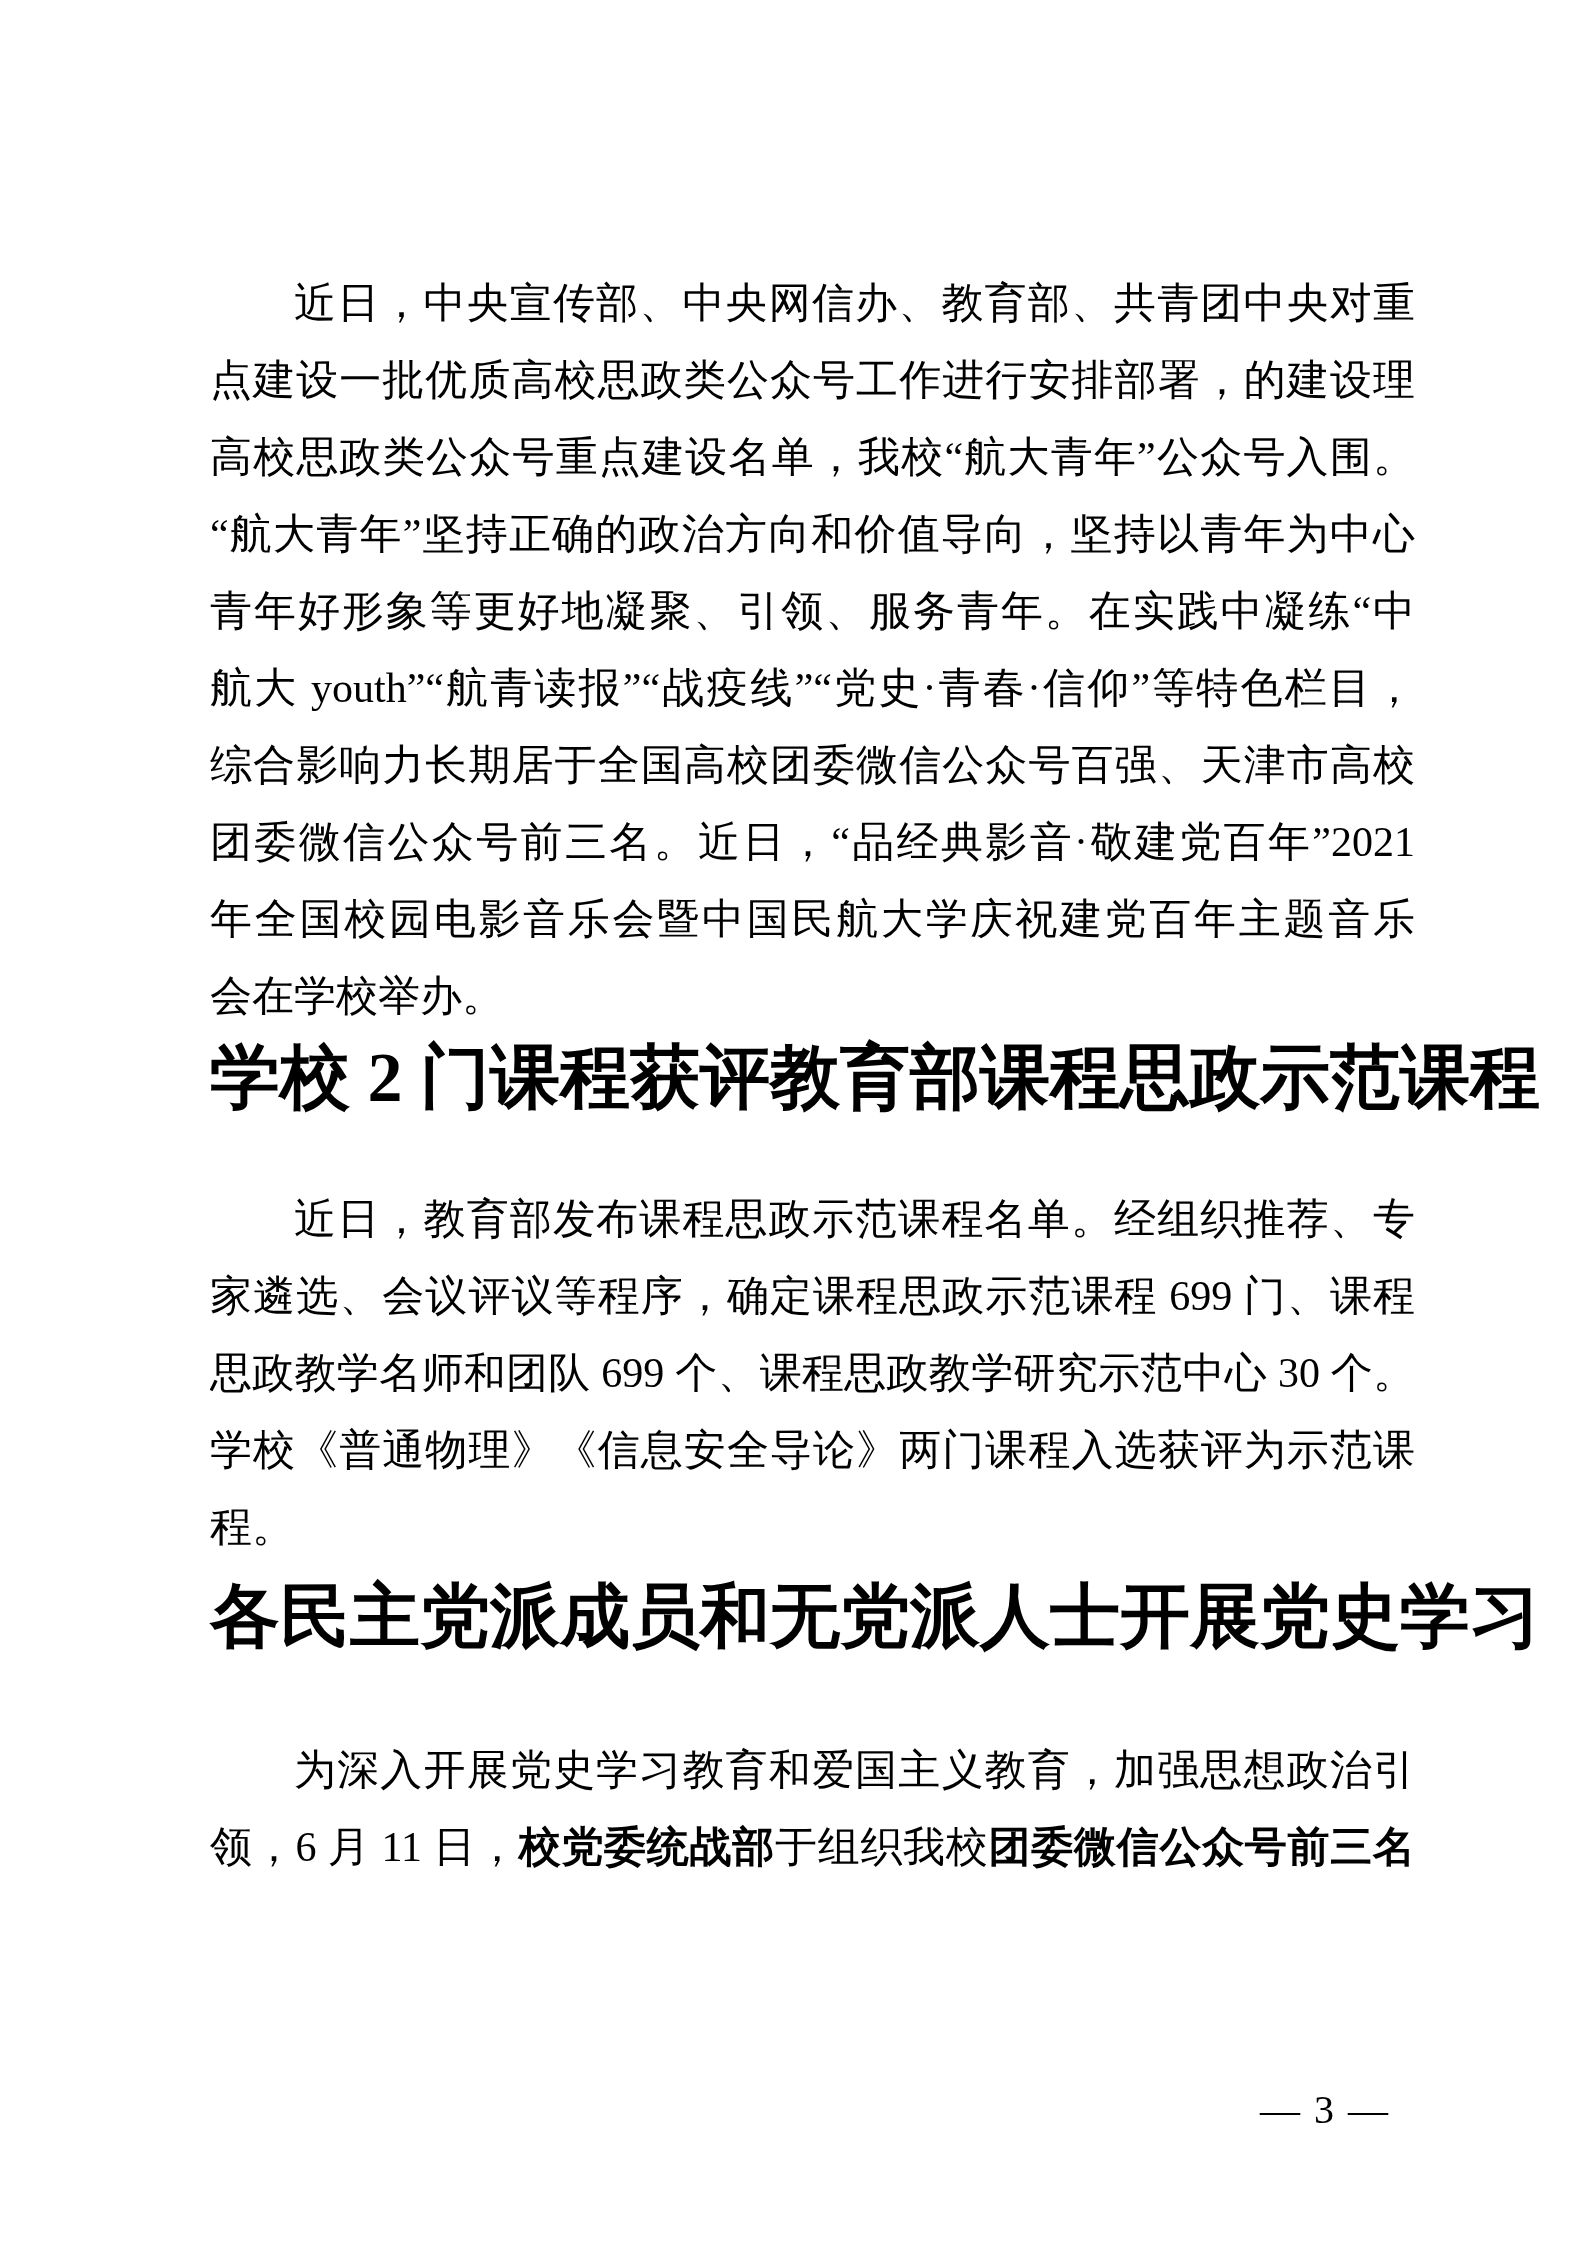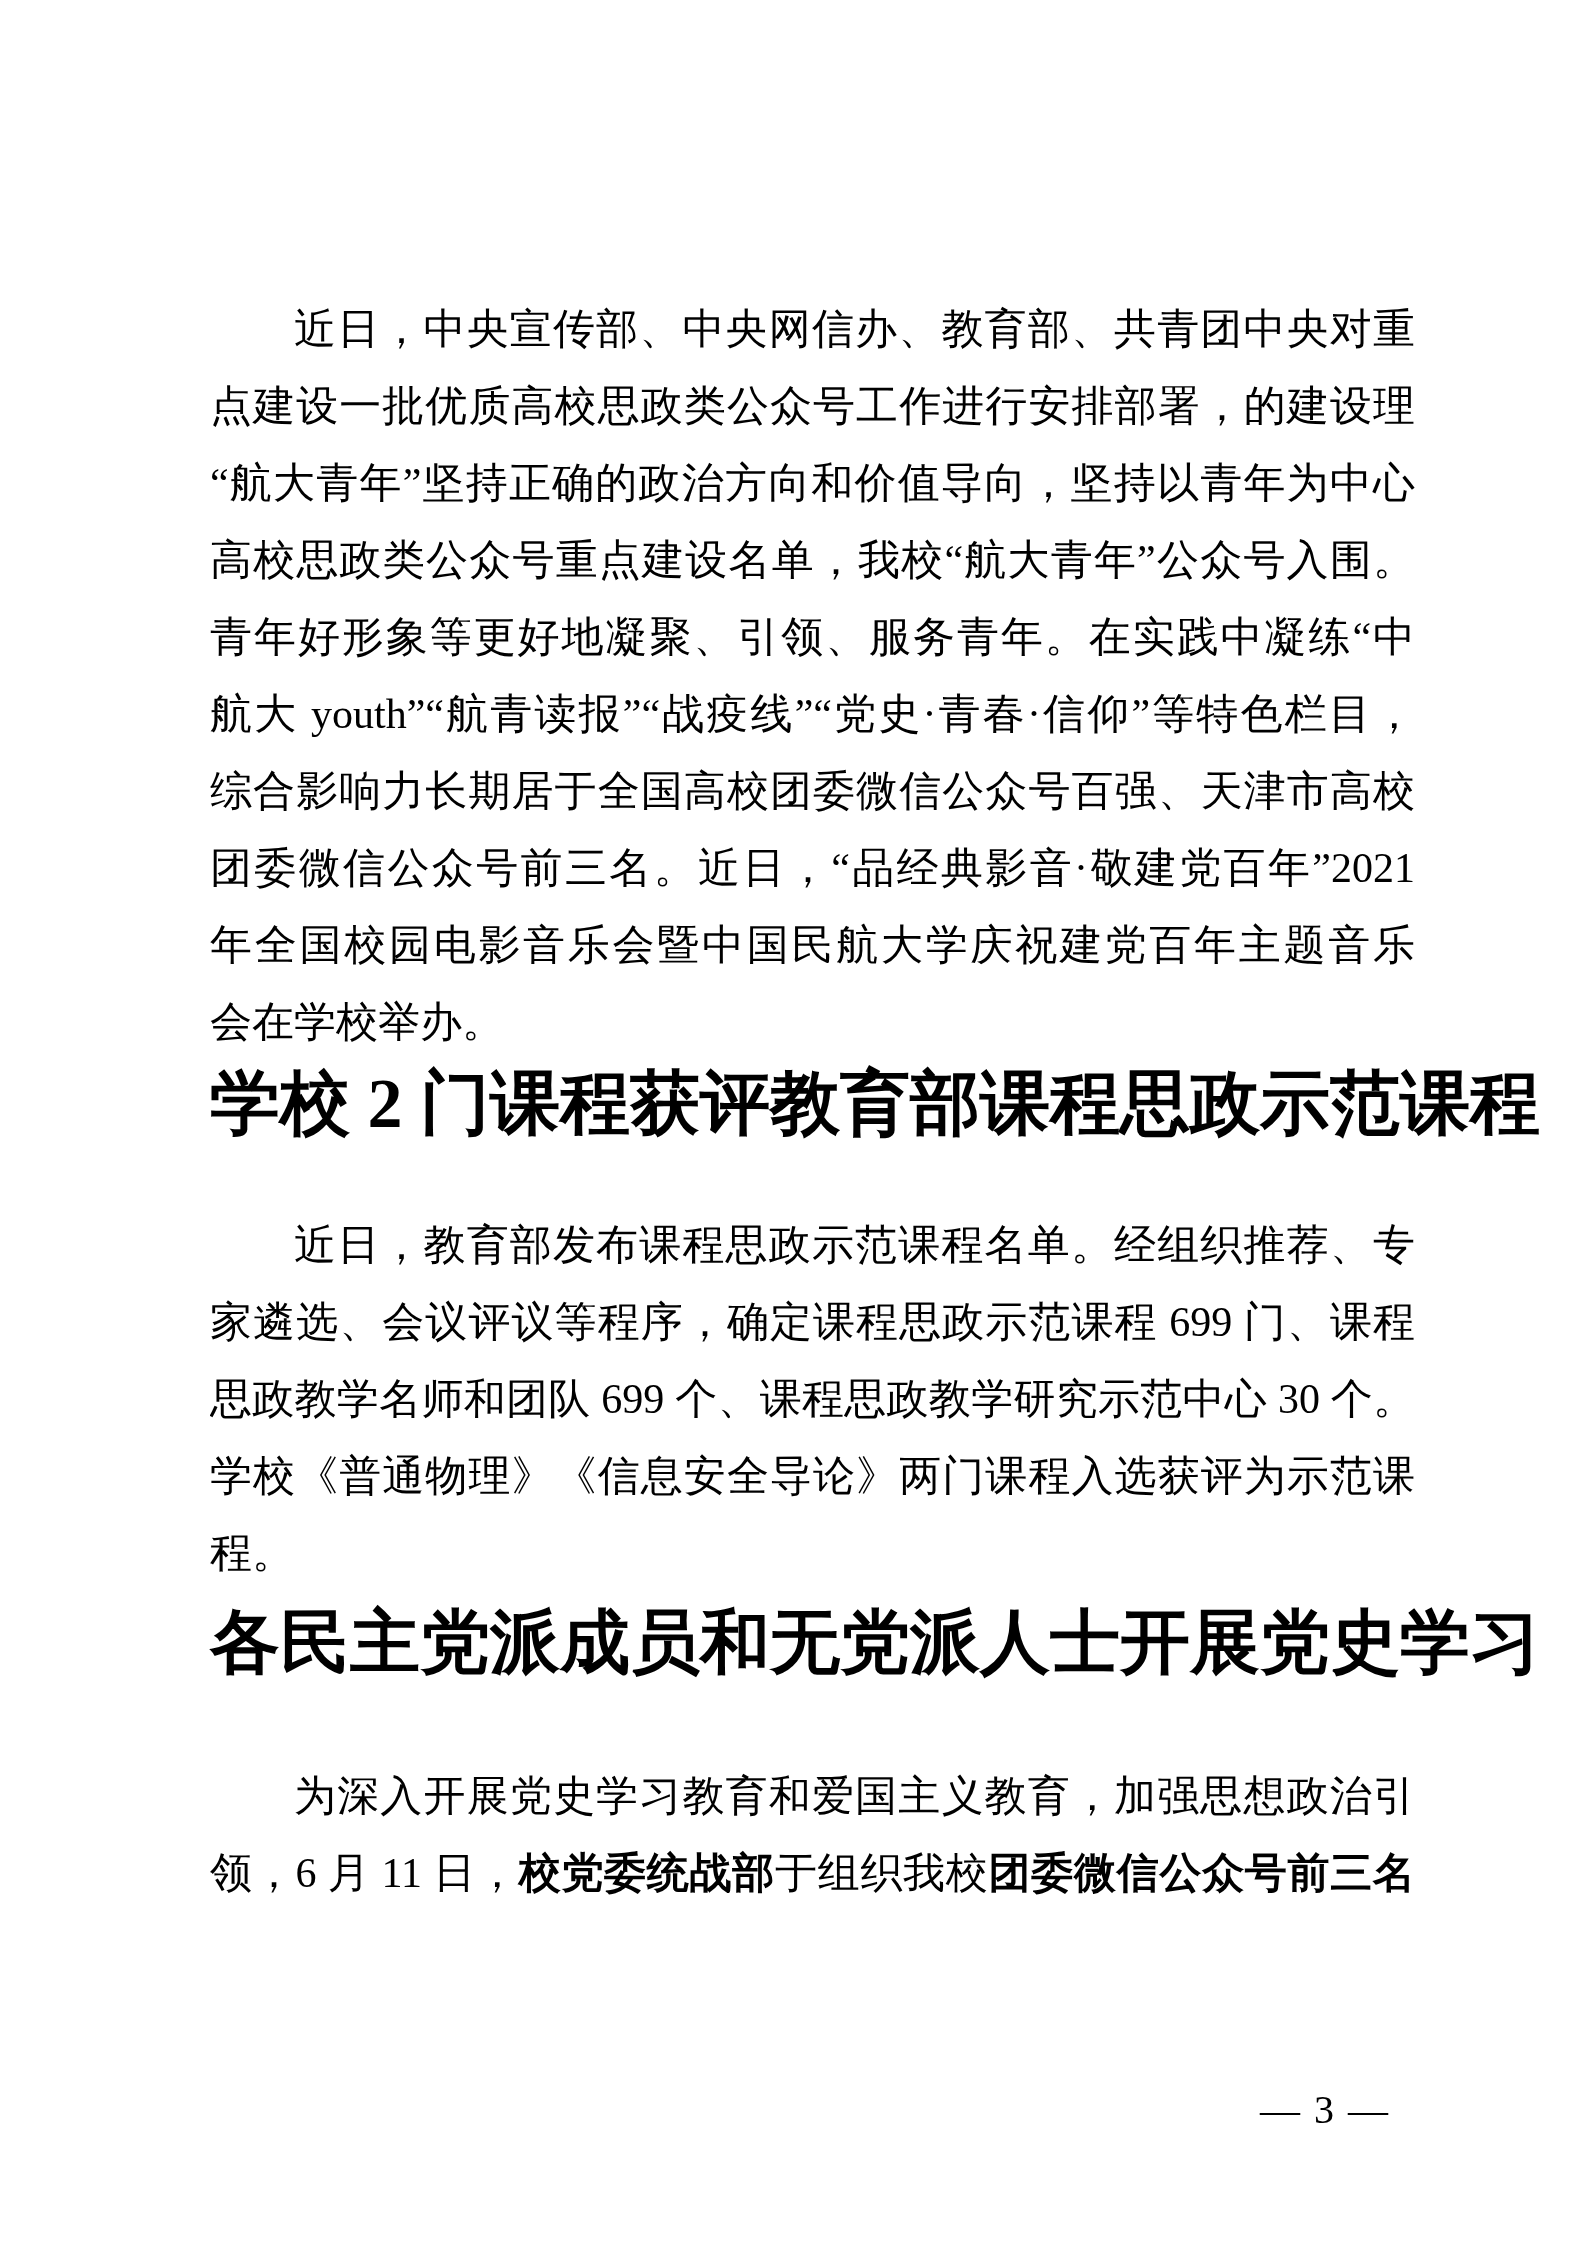--- a/index.html
+++ b/index.html
@@ -8,21 +8,21 @@
     width: 1587px;
     height: 2245px;
     background: #ffffff;
     color: #000000;
     font-family: "Liberation Serif", "DejaVu Serif", serif;
     overflow: hidden;
   }
   .content {
     position: absolute;
     left: 210px;
-    top: 291px;
+    top: 265px;
     width: 1205px;
     font-family: Liberation Serif, serif;
   }
   .para { margin: 0; }
   .line {
     font-size: 42px;
     line-height: 77px;
     height: 77px;
     text-align: justify;
     text-align-last: justify;
@@ -54,22 +54,22 @@
 </style>
 </head>
 <body>
 
 <div class="page">
   <div class="content">
 
     <div class="para" id="para1">
       <div class="line first">近日，中央宣传部、中央网信办、教育部、共青团中央对重</div>
       <div class="line">点建设一批优质高校思政类公众号工作进行安排部署，的建设理念</div>
+      <div class="line">高校思政类公众号重点建设名单，我校“航大青年”公众号入围。</div>
       <div class="line">“航大青年”坚持正确的政治方向和价值导向，坚持以青年为中心</div>
-      <div class="line">高校思政类公众号重点建设名单，我校“航大青年”公众号入围。</div>
       <div class="line">青年好形象等更好地凝聚、引领、服务青年。在实践中凝练“中</div>
       <div class="line">航大 youth”“航青读报”“战疫线”“党史·青春·信仰”等特色栏目，</div>
       <div class="line">综合影响力长期居于全国高校团委微信公众号百强、天津市高校</div>
       <div class="line">团委微信公众号前三名。近日，“品经典影音·敬建党百年”2021</div>
       <div class="line">年全国校园电影音乐会暨中国民航大学庆祝建党百年主题音乐</div>
       <div class="line lastline">会在学校举办。</div>
     </div>
 
     <h2 class="heading" id="heading1">学校 2 门课程获评教育部课程思政示范课程</h2>
 

